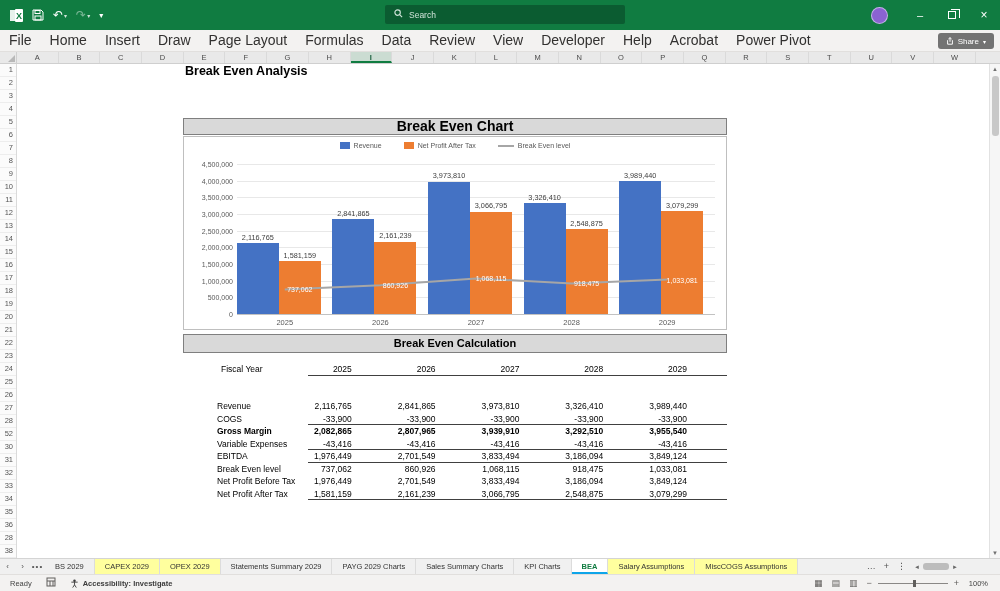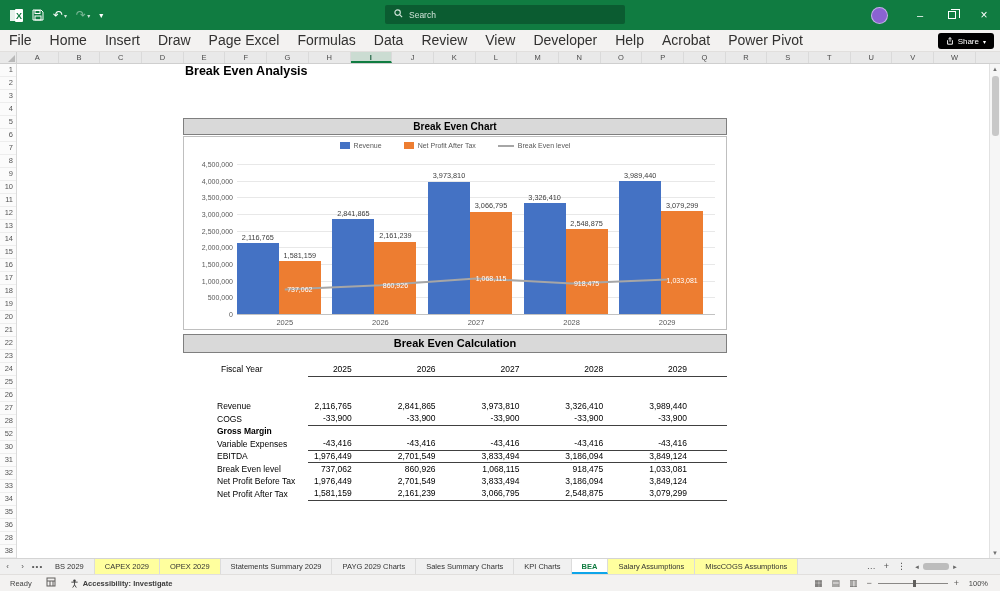--- a/index.html
+++ b/index.html
@@ -24,21 +24,21 @@
   .wctl{width:32px;height:30px;display:flex;align-items:center;justify-content:center;
         color:#fff;font-size:11px;}
   .restore-box{width:8px;height:8px;border:1px solid #fff;position:relative;}
   .restore-box:before{content:"";position:absolute;left:2px;top:-3px;width:8px;height:8px;
         border:1px solid #fff;border-bottom:none;border-left:none;}
 
   
   .ribbonbar{position:absolute;top:30px;left:0;width:100%;height:22px;background:#F3F2F1;
              border-bottom:1px solid #E1DFDD;display:flex;align-items:center;}
   .rtab{font-size:14px;color:#323130;padding:0 9px;line-height:21px;white-space:nowrap;}
-  .share-btn{position:absolute;right:6px;top:3px;background:#000000;color:#fff;font-size:8px;
+  .share-btn{position:absolute;right:6px;top:3px;background:#737373;color:#fff;font-size:8px;
              height:16px;border-radius:3px;display:flex;align-items:center;gap:4px;padding:0 8px;}
 
   
   .colheaders{position:absolute;top:52px;left:0;width:100%;height:12px;background:#E9E9E9;
               border-bottom:1px solid #CFCFCF;display:flex;}
   .corner{width:17px;height:100%;border-right:1px solid #CFCFCF;position:relative;flex:0 0 auto;}
   .corner:after{content:"";position:absolute;right:1px;bottom:1px;
                 border-left:7px solid transparent;border-bottom:7px solid #B8B8B8;}
   .colh{flex:0 0 41.7px;font-size:7.5px;color:#4A4A4A;text-align:center;line-height:11px;
         border-right:1px solid #DADADA;}
@@ -54,21 +54,21 @@
            border-left:1px solid #E2E2E2;display:flex;flex-direction:column;align-items:center;}
   .vs-arrow{font-size:6px;color:#707070;line-height:10px;}
   .vthumb{width:7px;height:60px;background:#C8C8C8;border-radius:3px;margin-top:2px;}
   .vs-bottom{margin-top:auto;}
   .canvas{position:absolute;left:17px;top:0;right:11px;bottom:0;background:#fff;}
 
   .page-title{position:absolute;left:168px;top:0;font-size:12.5px;font-weight:bold;color:#000;}
 
   .section-hdr{position:absolute;left:166px;width:544px;background:#D9D9D9;
                border:1px solid #7F7F7F;text-align:center;font-weight:bold;color:#000;}
-  .hdr-chart{top:54px;height:17px;font-size:10px;line-height:15px;}
+  .hdr-chart{top:54px;height:17px;font-size:14px;line-height:15px;}
   .hdr-calc{top:270px;height:19px;font-size:11px;line-height:17px;}
 
   
   .chart-box{position:absolute;left:166px;top:72px;width:544px;height:194px;background:#fff;
              border:1px solid #BFBFBF;}
   .legend{position:absolute;top:5px;left:0;right:0;display:flex;justify-content:center;
           gap:22px;align-items:center;font-size:7px;color:#595959;}
   .legend-item{display:flex;align-items:center;}
   .sw{width:10px;height:7px;display:inline-block;margin-right:4px;}
   .swline{width:16px;height:2px;display:inline-block;margin-right:4px;}
@@ -79,21 +79,21 @@
   .bar{position:absolute;}
   .dlabel{position:absolute;font-size:7.3px;color:#404040;transform:translateX(-50%);
           white-space:nowrap;}
   .belabel{position:absolute;font-size:7px;color:#fff;transform:translate(-50%,-50%);
            white-space:nowrap;}
   .xcat{position:absolute;font-size:7.5px;color:#595959;transform:translateX(-50%);}
   .linesvg{position:absolute;left:0;top:0;pointer-events:none;}
 
   
   .btable{position:absolute;left:198px;top:298px;width:512px;font-size:8.5px;color:#000;}
-  .trow{display:flex;height:12.55px;line-height:12.55px;align-items:center;}
+  .trow{display:flex;height:12.55px;line-height:12.55px;}
   .trow.thead{height:14px;line-height:14px;}
   .tlabel{width:93px;white-space:nowrap;padding-left:2px;}
   .thead .tlabel{padding-left:6px;}
   .tnums{flex:1;display:flex;}
   .tnums.ul{border-bottom:1px solid #404040;}
   .tcell{width:20%;text-align:right;padding-right:40px;white-space:nowrap;}
   .trow.bold{font-weight:bold;}
   .tgap{height:24px;}
 
   
@@ -164,21 +164,21 @@
         </span>
       <span class="wctl" style="font-size:12px;">×</span>
     </div>
   </div>
 
   <div class="ribbonbar" id="ribbonTabs">
     <div class="rtab">File</div>
       <div class="rtab">Home</div>
       <div class="rtab">Insert</div>
       <div class="rtab">Draw</div>
-      <div class="rtab">Page Excel</div>
+      <div class="rtab">Page Layout</div>
       <div class="rtab">Formulas</div>
       <div class="rtab">Data</div>
       <div class="rtab">Review</div>
       <div class="rtab">View</div>
       <div class="rtab">Developer</div>
       <div class="rtab">Help</div>
       <div class="rtab">Acrobat</div>
       <div class="rtab">Power Pivot</div>
       <button class="share-btn" style="border:none;cursor:pointer;">
       <svg width="8" height="8" viewBox="0 0 10 10" fill="none" stroke="#fff" stroke-width="1.2">
@@ -364,20 +364,27 @@
               <div class="tnums ul">
                 <div class="tcell">-33,900</div>
                 <div class="tcell">-33,900</div>
                 <div class="tcell">-33,900</div>
                 <div class="tcell">-33,900</div>
                 <div class="tcell">-33,900</div>
               </div>
             </div>
             <div class="trow bold">
               <div class="tlabel">Gross Margin</div>
+              <div class="tnums">
+                <div class="tcell">2,082,865</div>
+                <div class="tcell">2,807,965</div>
+                <div class="tcell">3,939,910</div>
+                <div class="tcell">3,292,510</div>
+                <div class="tcell">3,955,540</div>
+              </div>
             </div>
             <div class="trow">
               <div class="tlabel">Variable Expenses</div>
               <div class="tnums ul">
                 <div class="tcell">-43,416</div>
                 <div class="tcell">-43,416</div>
                 <div class="tcell">-43,416</div>
                 <div class="tcell">-43,416</div>
                 <div class="tcell">-43,416</div>
               </div>

